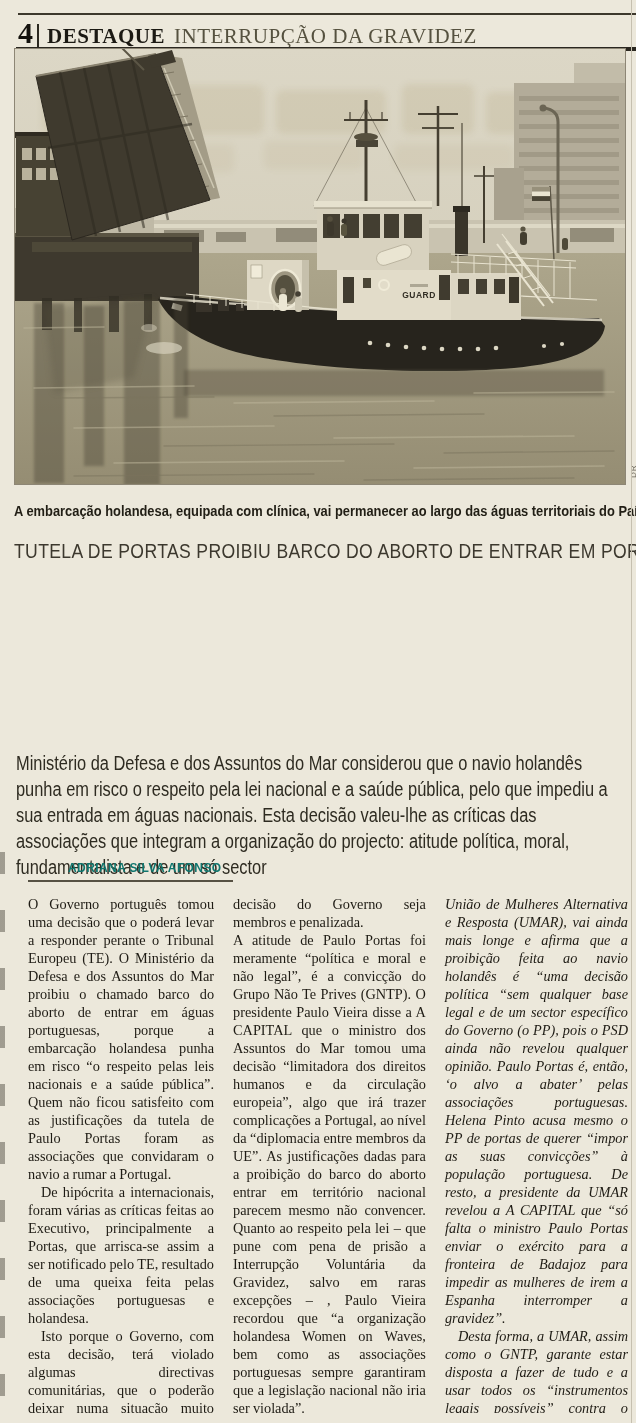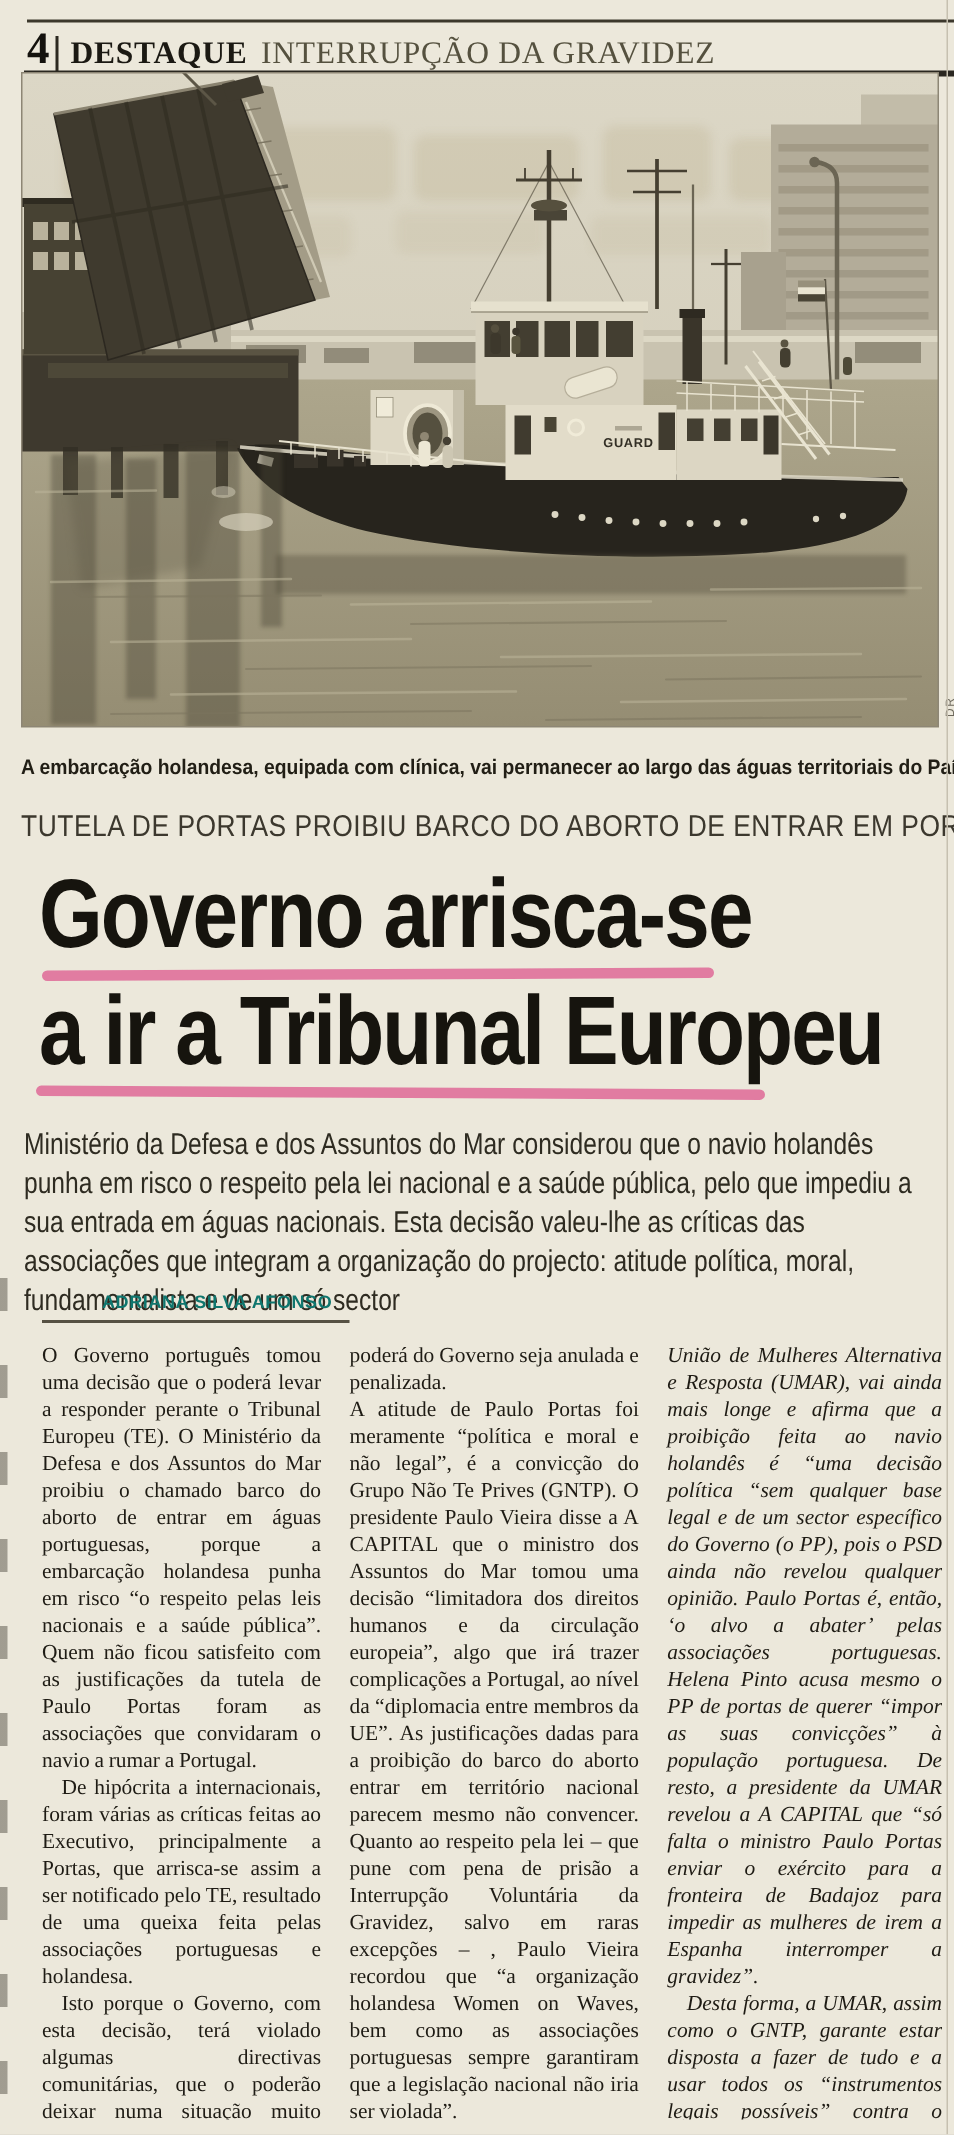--- a/index.html
+++ b/index.html
@@ -360,40 +360,34 @@
 
       <rect x="0.5" y="0.5" width="611" height="436" fill="none" stroke="#8d8675" stroke-width="1"></rect>
     </svg>
   </div>
   <div class="photo-credit">DR</div>
 
   <div class="caption">A embarcação holandesa, equipada com clínica, vai permanecer ao largo das águas territoriais do País</div>
 
   <div class="kicker">TUTELA DE PORTAS PROIBIU BARCO DO ABORTO DE ENTRAR EM PORTUGAL</div>
 
-  <div class="headline">
-    <div class="hl-line">Governo arrisca-se</div>
-    <div class="hl-line">a ir a Tribunal Europeu</div>
-    <div class="marker marker1"></div>
-    <div class="marker marker2"></div>
-  </div>
 
   <div class="lead">Ministério da Defesa e dos Assuntos do Mar considerou que o navio holandês punha em risco o respeito pela lei nacional e a saúde pública, pelo que impediu a sua entrada em águas nacionais. Esta decisão valeu-lhe as críticas das associações que integram a organização do projecto: atitude política, moral, fundamentalista e de um só sector</div>
 
   <div class="byline">ADRIANA SILVA AFONSO</div>
   <div class="byline-rule"></div>
 
   <div class="cols">
     <div class="col col1">
         <p class="para">O Governo português tomou uma decisão que o poderá levar a responder perante o Tribunal Europeu (TE). O Ministério da Defesa e dos Assuntos do Mar proibiu o chamado barco do aborto de entrar em águas portuguesas, porque a embarcação holandesa punha em risco “o respeito pelas leis nacionais e a saúde pública”. Quem não ficou satisfeito com as justificações da tutela de Paulo Portas foram as associações que convidaram o navio a rumar a Portugal.</p>
         <p class="para ind">De hipócrita a internacionais, foram várias as críticas feitas ao Executivo, principalmente a Portas, que arrisca-se assim a ser notificado pelo TE, resultado de uma queixa feita pelas associações portuguesas e holandesa.</p>
         <p class="para ind">Isto porque o Governo, com esta decisão, terá violado algumas directivas comunitárias, que o poderão deixar numa situação muito delicada relativamente aos restantes países-membros da União Europeia (UE). As associações estão já a efectuar estudos, acompanhadas por equipas de juristas, no sentido de conseguirem encontrar o melhor meio para que a</p>
       </div>
     <div class="col col2">
-        <p class="para">poderá do Governo seja anulada e penalizada.</p>
+        <p class="para">decisão do Governo seja membros e penalizada.</p>
         <p class="para">A atitude de Paulo Portas foi meramente “política e moral e não legal”, é a convicção do Grupo Não Te Prives (GNTP). O presidente Paulo Vieira disse a A CAPITAL que o ministro dos Assuntos do Mar tomou uma decisão “limitadora dos direitos humanos e da circulação europeia”, algo que irá trazer complicações a Portugal, ao nível da “diplomacia entre membros da UE”. As justificações dadas para a proibição do barco do aborto entrar em território nacional parecem mesmo não convencer. Quanto ao respeito pela lei – que pune com pena de prisão a Interrupção Voluntária da Gravidez, salvo em raras excepções – , Paulo Vieira recordou que “a organização holandesa Women on Waves, bem como as associações portuguesas sempre garantiram que a legislação nacional não iria ser violada”.</p>
       </div>
     <div class="col col3">
         <p class="para">União de Mulheres Alternativa e Resposta (UMAR), vai ainda mais longe e afirma que a proibição feita ao navio holandês é “uma decisão política “sem qualquer base legal e de um sector específico do Governo (o PP), pois o PSD ainda não revelou qualquer opinião. Paulo Portas é, então, ‘o alvo a abater’ pelas associações portuguesas. Helena Pinto acusa mesmo o PP de portas de querer “impor as suas convicções” à população portuguesa. De resto, a presidente da UMAR revelou a A CAPITAL que “só falta o ministro Paulo Portas enviar o exército para a fronteira de Badajoz para impedir as mulheres de irem a Espanha interromper a gravidez”.</p>
         <p class="para ind">Desta forma, a UMAR, assim como o GNTP, garante estar disposta a fazer de tudo e a usar todos os “instrumentos legais possíveis” contra o Estado, para que a decisão seja contrariada. Até porque, segundo Helena Pinto, o Governo “vai ter de lidar com um incidente diplomático e carregar as consequências aos níveis internacionais, europeu e nacional”.</p>
       </div>
   </div>
 
   <div class="edge-marks"></div>
   <div class="right-fold"></div>

